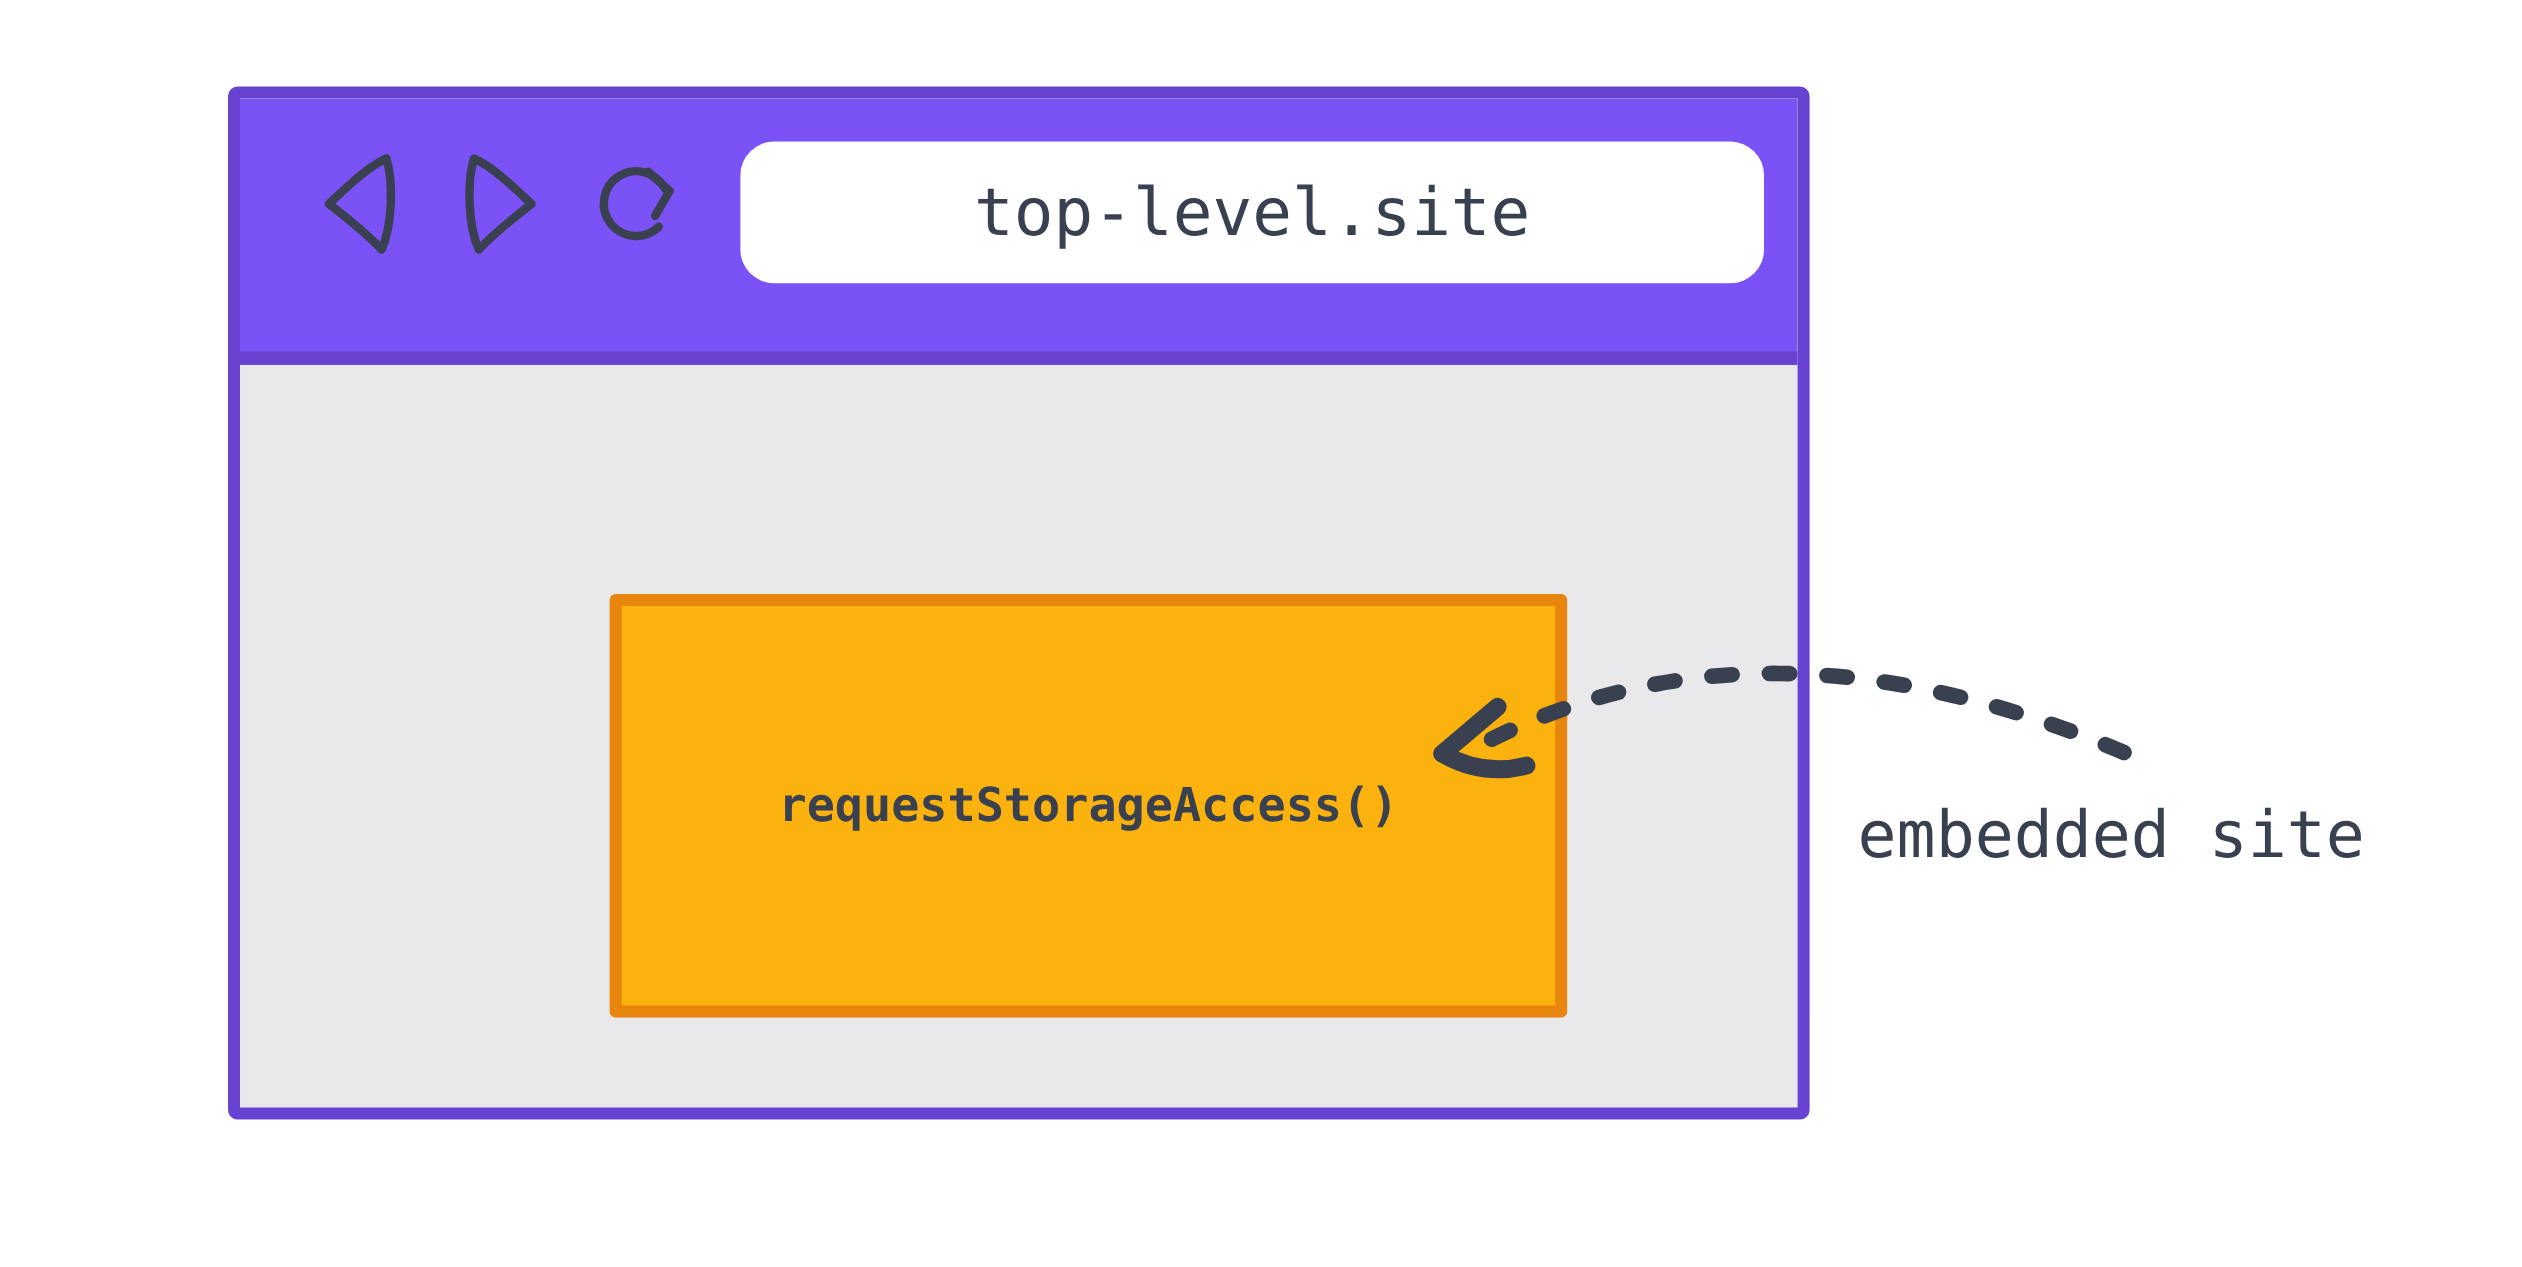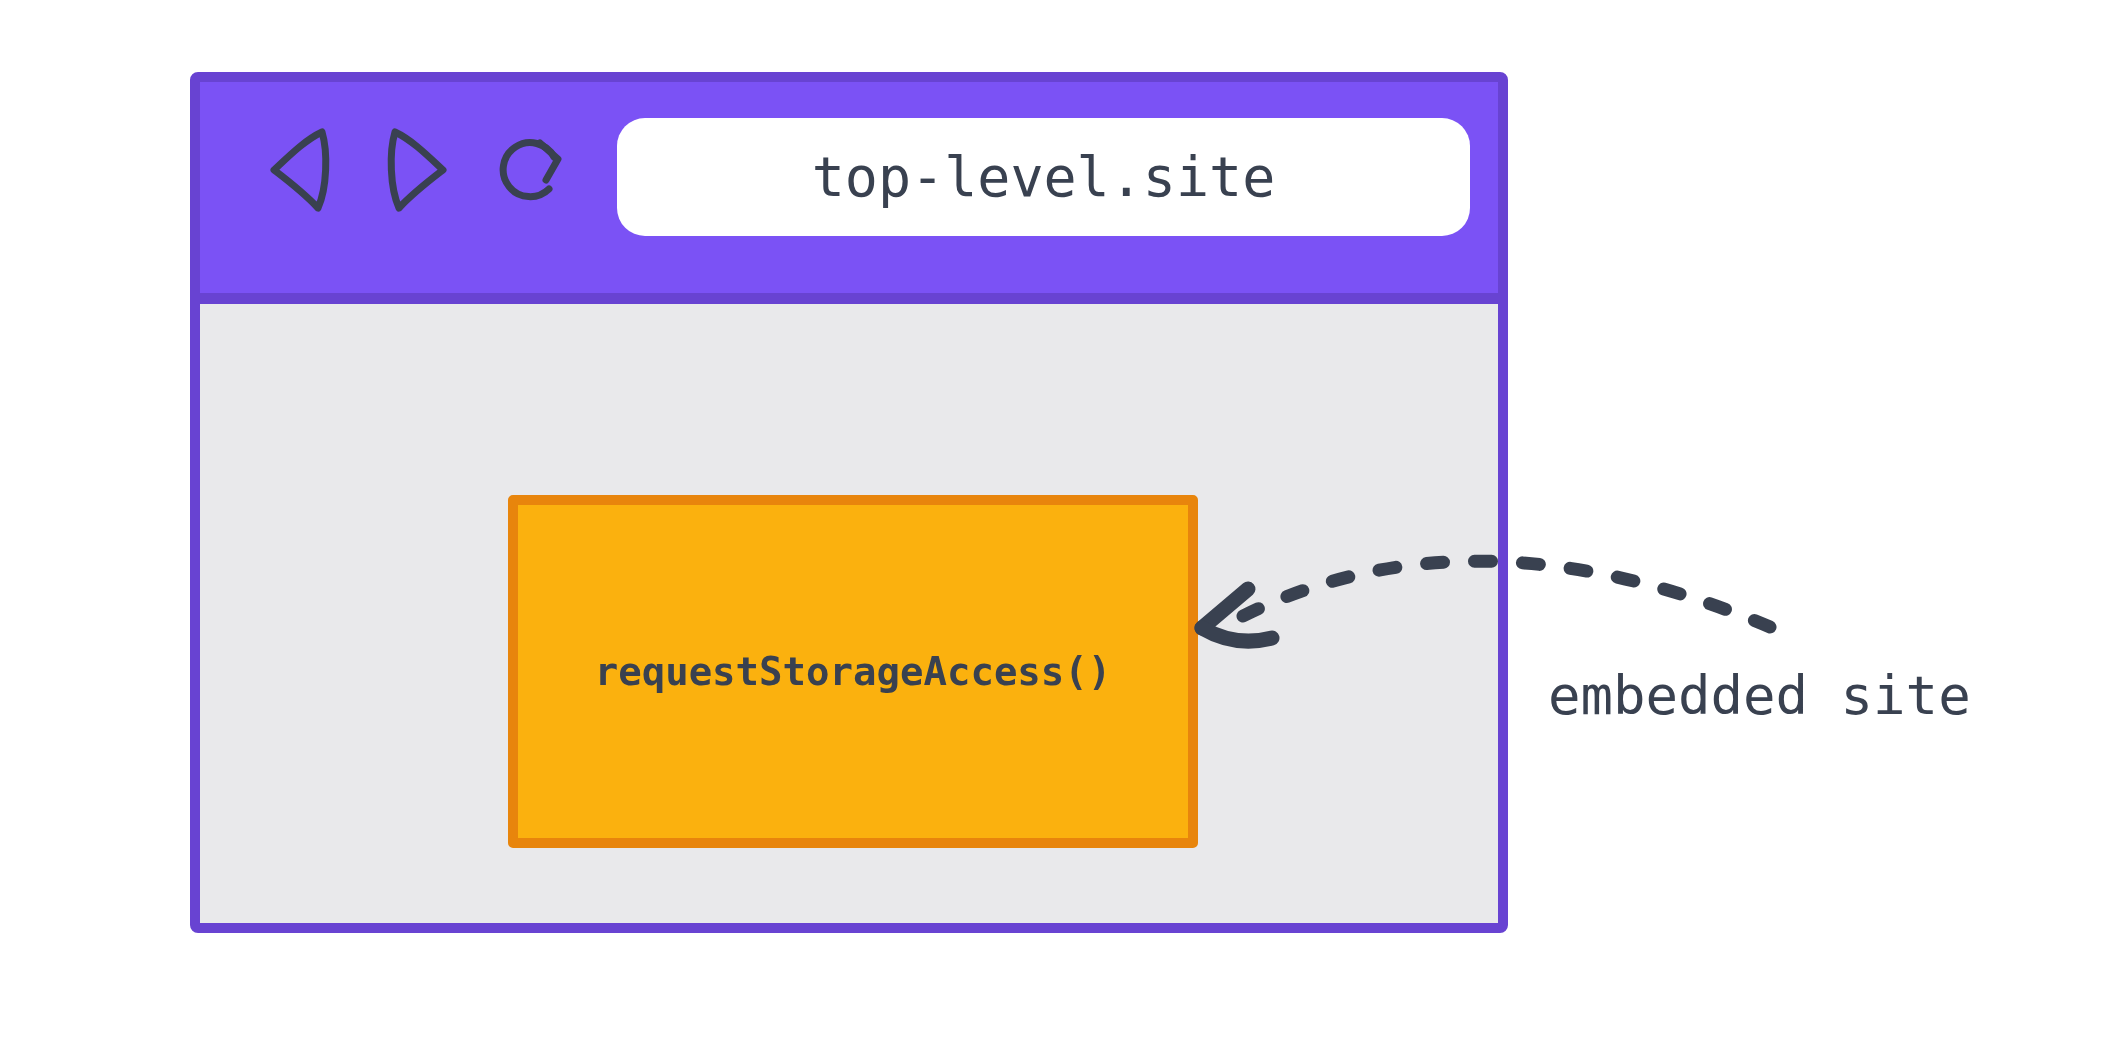--- a/index.html
+++ b/index.html
@@ -70,21 +70,21 @@
     white-space: nowrap;
     letter-spacing: 0;
   }
   .content {
     position: relative;
     width: 100%; height: 619px;
   }
   .embed-box {
     position: absolute;
     left: 308px; top: 191px;
-    width: 690px; height: 353px;
+    width: 798px; height: 353px;
     background: var(--orange-fill);
     border: 10px solid var(--orange-border);
     border-radius: 5px;
     display: flex;
     align-items: center;
     justify-content: center;
     text-align: center;
   }
   .embed-label {
     font-size: 39px;

